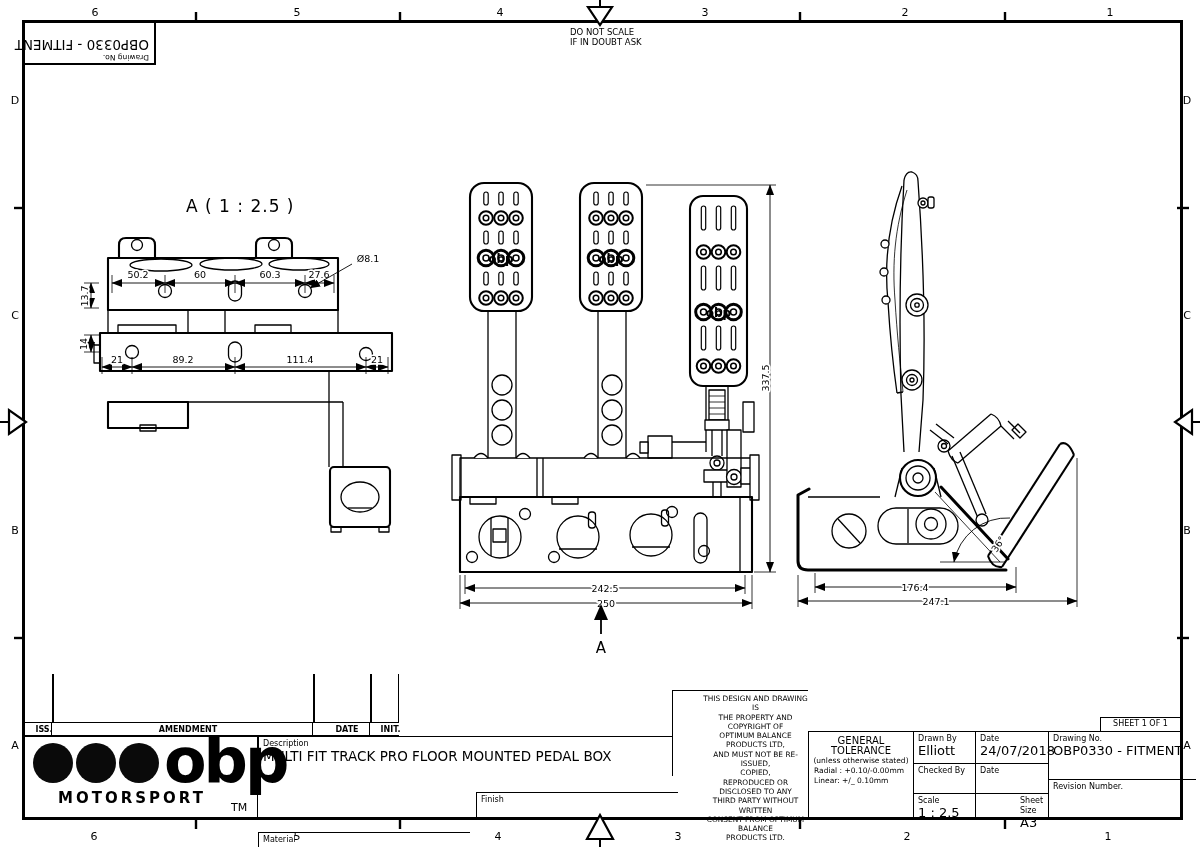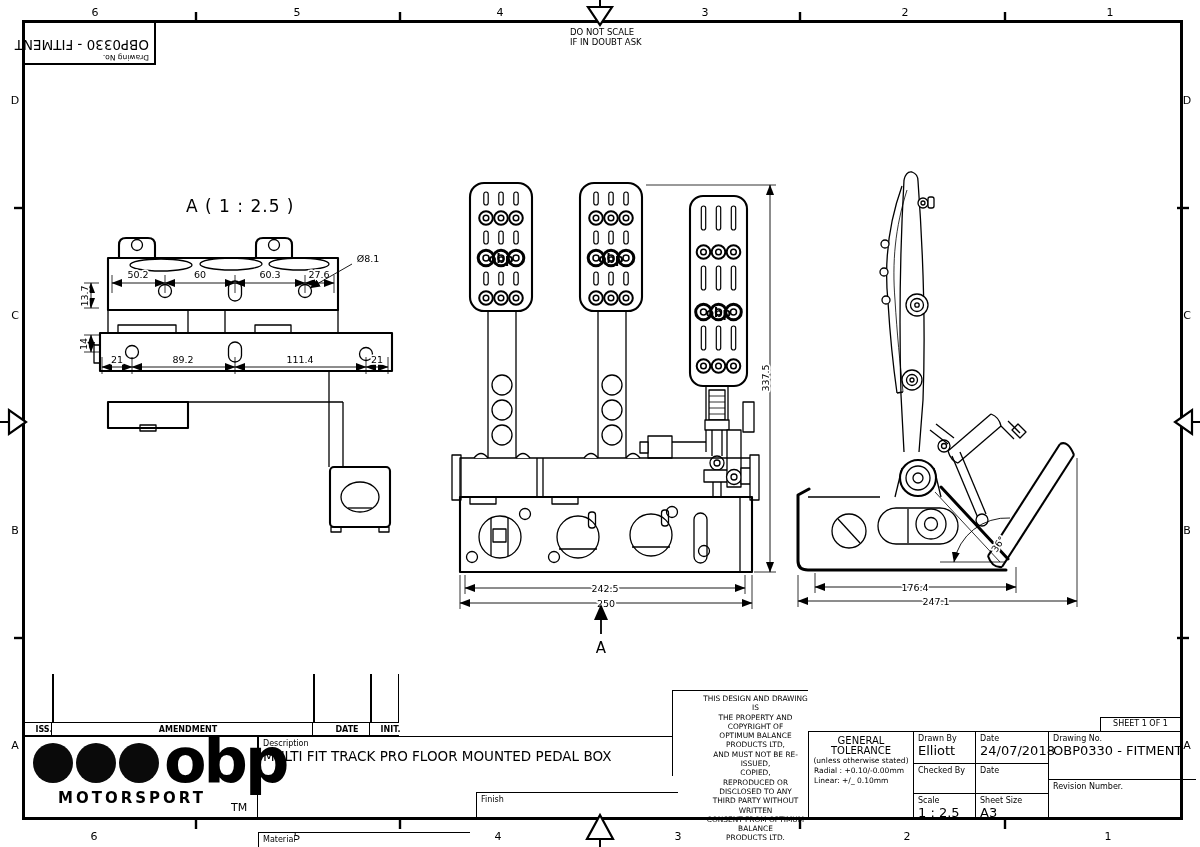--- a/index.html
+++ b/index.html
@@ -466,21 +466,21 @@
   <div class="box" style="left:913px;top:763px;width:62px;height:30px;">
     <div class="lab">Checked By</div>
   </div>
   <div class="box" style="left:975px;top:763px;width:73px;height:30px;">
     <div class="lab">Date</div>
   </div>
   <div class="box" style="left:913px;top:793px;width:62px;height:27px;">
     <div class="lab">Scale</div>
     <div class="val">1 : 2.5</div>
   </div>
-  <div class="box" style="left:975px;top:793px;width:73px;height:27px;">
+  <div class="box" style="left:975px;top:793px;width:73px;height:27px;padding-left:40px;">
     <div class="lab">Sheet Size</div>
     <div class="val">A3</div>
   </div>
   <div class="box" style="left:1048px;top:731px;width:132px;height:48px;">
     <div class="lab">Drawing No.</div>
     <div class="val">OBP0330 - FITMENT</div>
   </div>
   <div class="box" style="left:1048px;top:779px;width:148px;height:41px;">
     <div class="lab">Revision Number.</div>
   </div>

